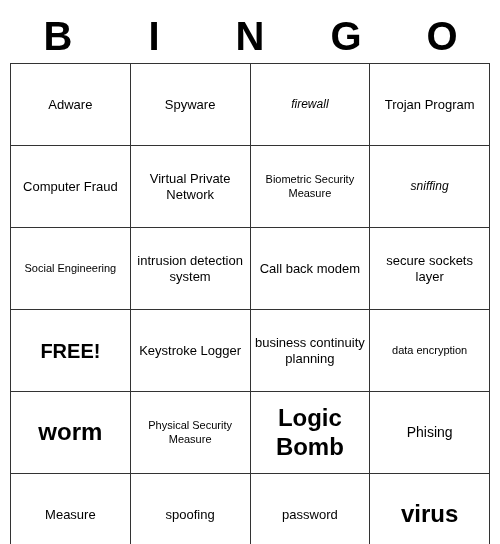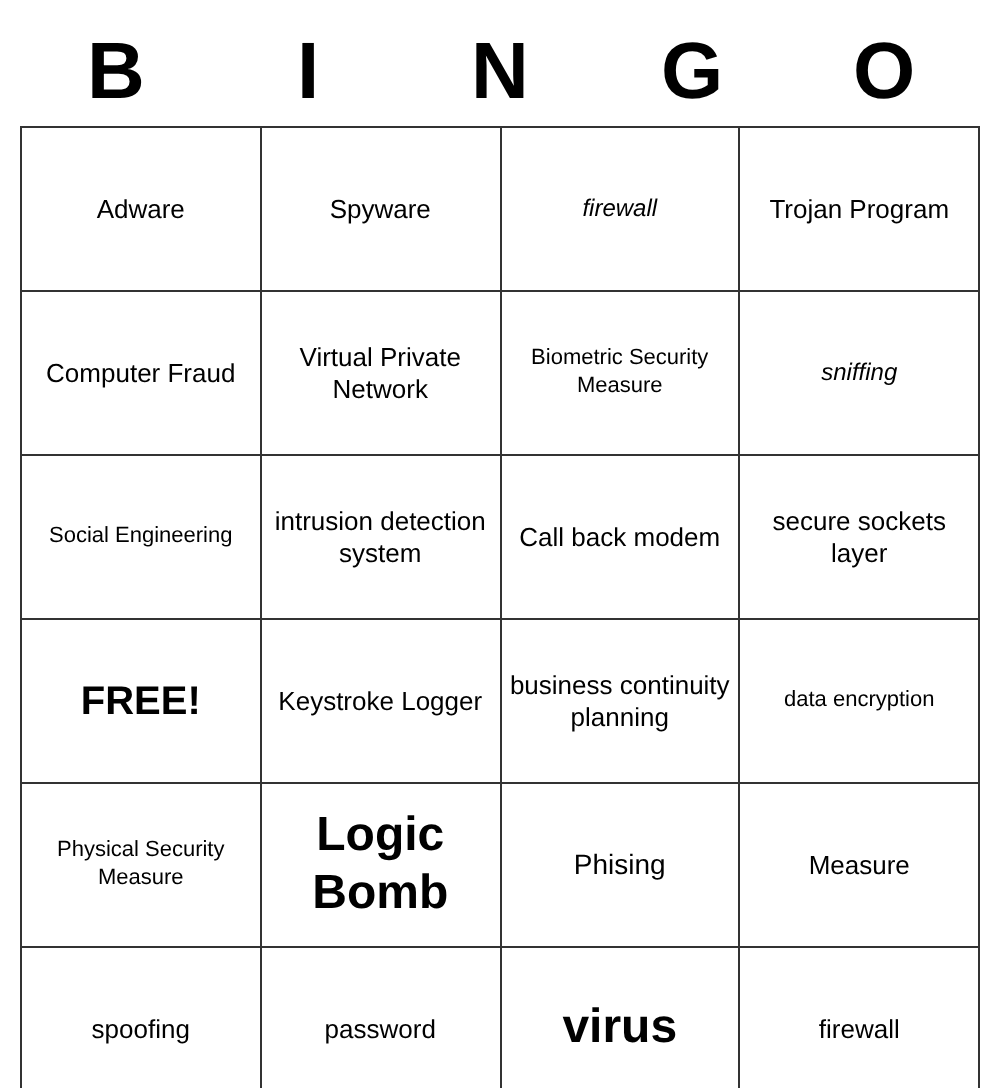--- a/index.html
+++ b/index.html
@@ -112,20 +112,23 @@
       <div class="bingo-cell">
         <span class="cell-text size-normal">Keystroke Logger</span>
       </div>
       <div class="bingo-cell">
         <span class="cell-text size-normal">business continuity planning</span>
       </div>
       <div class="bingo-cell">
         <span class="cell-text size-small">data encryption</span>
       </div>
       <div class="bingo-cell">
+        <span class="cell-text size-xlarge">worm</span>
+      </div>
+      <div class="bingo-cell">
         <span class="cell-text size-small">Physical Security Measure</span>
       </div>
       <div class="bingo-cell">
         <span class="cell-text size-xlarge">Logic Bomb</span>
       </div>
       <div class="bingo-cell">
         <span class="cell-text size-medium">Phising</span>
       </div>
       <div class="bingo-cell">
         <span class="cell-text size-normal">Measure</span>

